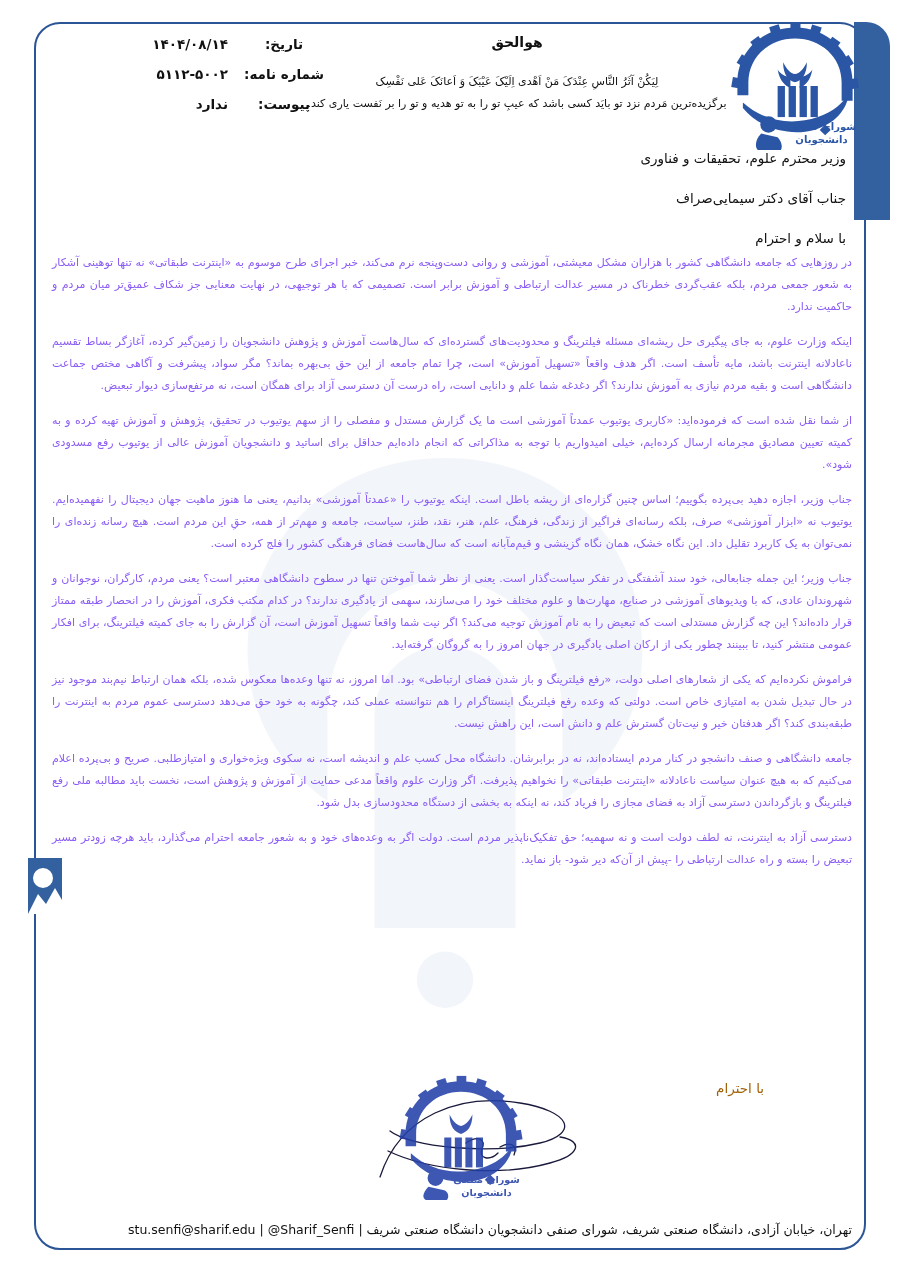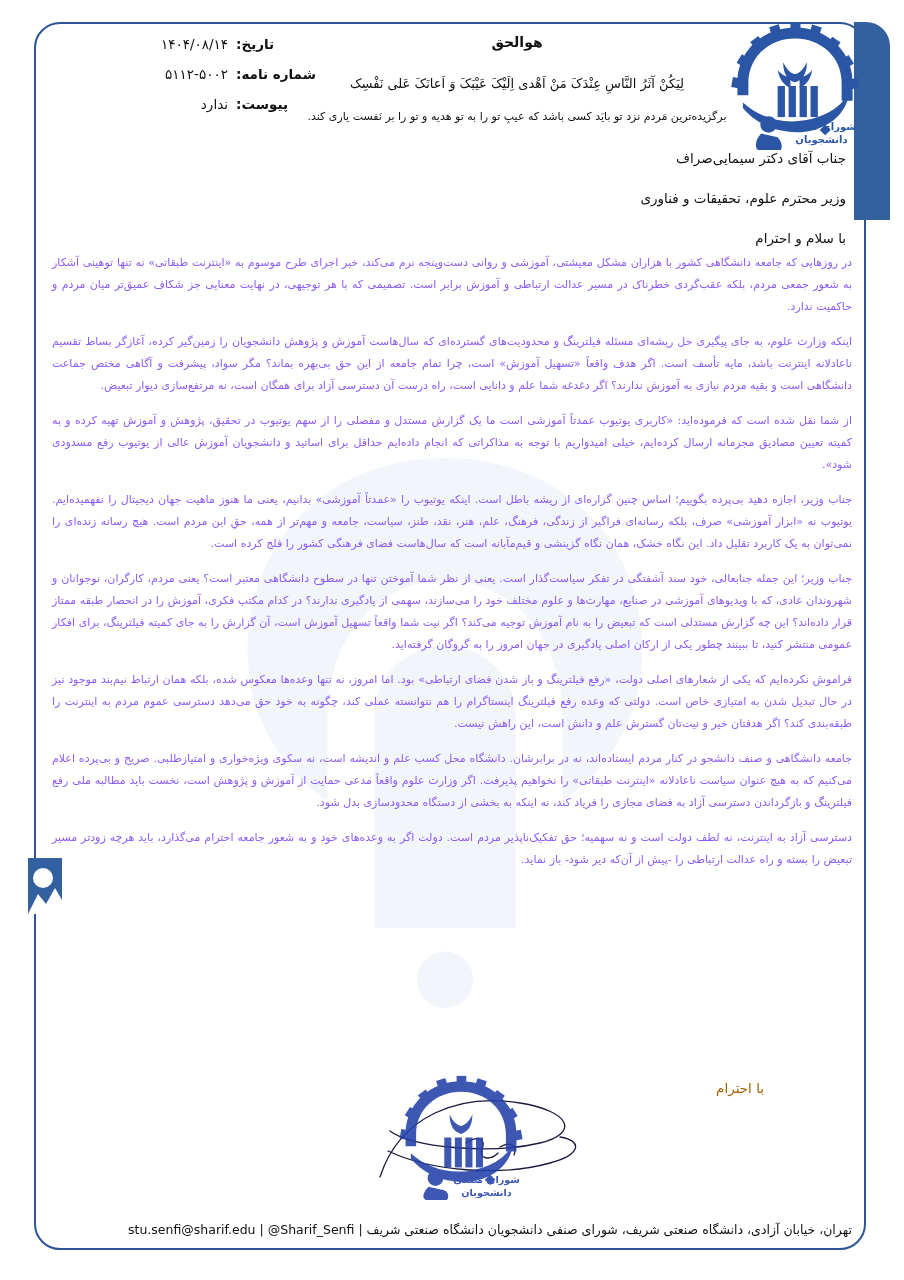--- a/index.html
+++ b/index.html
@@ -23,26 +23,26 @@
   .watermark{
     position:absolute;left:210px;top:430px;width:470px;height:620px;
     opacity:.055;pointer-events:none;
   }
 
   
   .header{position:absolute;left:52px;top:30px;width:800px;height:120px;}
   .hdr-fields{position:absolute;left:10px;top:6px;width:270px;direction:rtl;}
   .hdr-row{display:flex;justify-content:flex-start;align-items:baseline;
            margin-bottom:14px;font-size:13.5px;font-weight:bold;color:#111;}
-  .hdr-label{width:96px;text-align:left;padding-left:8px;}
-  .hdr-value{font-weight:normal;}
+  .hdr-label{width:96px;text-align:center;padding-left:8px;}
+  .hdr-value{font-weight:bold;}
 
   .hdr-center{position:absolute;right:120px;top:4px;width:430px;text-align:center;direction:rtl;}
   .hdr-bism{font-size:14px;font-weight:bold;color:#111;margin-bottom:23px;}
-  .hdr-arabic{font-size:13px;color:#111;line-height:1.65;margin-bottom:14px;}
+  .hdr-arabic{font-size:11px;color:#111;line-height:1.65;margin-bottom:4px;}
   .hdr-trans{font-size:11px;color:#111;line-height:1.6;}
 
   
   .logo{position:absolute;right:-12px;top:-8px;width:138px;height:128px;}
 
   
   .salutation{position:absolute;right:58px;top:148px;width:760px;direction:rtl;}
   .sal-line{font-size:13.5px;color:#111;line-height:1.55;margin-bottom:19px;}
 
   .body{position:absolute;right:52px;top:252px;width:800px;direction:rtl;}
@@ -143,22 +143,22 @@
           <circle cx="46" cy="112" r="9"></circle>
           <path d="M38 122 C30 130 30 142 40 142 L56 142 C62 142 62 132 56 126 Z"></path>
         </g>
         <text x="104" y="118" text-anchor="middle" font-size="11" font-weight="bold" fill="#2a56a5" font-family="DejaVu Sans, sans-serif">شورای صنفی</text>
         <text x="104" y="132" text-anchor="middle" font-size="11" font-weight="bold" fill="#2a56a5" font-family="DejaVu Sans, sans-serif">دانشجویان</text>
       </svg>
     </div>
   </div>
 
   <div class="salutation">
+    <div class="sal-line">وزیر محترم علوم، تحقیقات و فناوری</div>
     <div class="sal-line">جناب آقای دکتر سیمایی‌صراف</div>
-    <div class="sal-line">وزیر محترم علوم، تحقیقات و فناوری</div>
     <div class="sal-line">با سلام و احترام</div>
   </div>
 
   <div class="body">
     <p class="para">در روزهایی که جامعه دانشگاهی کشور با هزاران مشکل معیشتی، آموزشی و روانی دست‌وپنجه نرم می‌کند، خبر اجرای طرح موسوم به «اینترنت طبقاتی» نه تنها توهینی آشکار به شعور جمعی مردم، بلکه عقب‌گردی خطرناک در مسیر عدالت ارتباطی و آموزش برابر است. تصمیمی که با هر توجیهی، در نهایت معنایی جز شکاف عمیق‌تر میان مردم و حاکمیت ندارد.</p>
     <p class="para">اینکه وزارت علوم، به جای پیگیری حل ریشه‌ای مسئله فیلترینگ و محدودیت‌های گسترده‌ای که سال‌هاست آموزش و پژوهش دانشجویان را زمین‌گیر کرده، آغازگر بساط تقسیم ناعادلانه اینترنت باشد، مایه تأسف است. اگر هدف واقعاً «تسهیل آموزش» است، چرا تمام جامعه از این حق بی‌بهره بماند؟ مگر سواد، پیشرفت و آگاهی مختص جماعت دانشگاهی است و بقیه مردم نیازی به آموزش ندارند؟ اگر دغدغه شما علم و دانایی است، راه درست آن دسترسی آزاد برای همگان است، نه مرتفع‌سازی دیوار تبعیض.</p>
     <p class="para">از شما نقل شده است که فرموده‌اید: «کاربری یوتیوب عمدتاً آموزشی است ما یک گزارش مستدل و مفصلی را از سهم یوتیوب در تحقیق، پژوهش و آموزش تهیه کرده و به کمیته تعیین مصادیق مجرمانه ارسال کرده‌ایم، خیلی امیدواریم با توجه به مذاکراتی که انجام داده‌ایم حداقل برای اساتید و دانشجویان آموزش عالی از یوتیوب رفع مسدودی شود».</p>
     <p class="para">جناب وزیر، اجازه دهید بی‌پرده بگوییم؛ اساس چنین گزاره‌ای از ریشه باطل است. اینکه یوتیوب را «عمدتاً آموزشی» بدانیم، یعنی ما هنوز ماهیت جهان دیجیتال را نفهمیده‌ایم. یوتیوب نه «ابزار آموزشی» صرف، بلکه رسانه‌ای فراگیر از زندگی، فرهنگ، علم، هنر، نقد، طنز، سیاست، جامعه و مهم‌تر از همه، حقِ این مردم است. هیچ رسانه زنده‌ای را نمی‌توان به یک کاربرد تقلیل داد. این نگاه خشک، همان نگاه گزینشی و قیم‌مآبانه است که سال‌هاست فضای فرهنگی کشور را فلج کرده است.</p>
     <p class="para">جناب وزیر؛ این جمله جنابعالی، خود سند آشفتگی در تفکر سیاست‌گذار است. یعنی از نظر شما آموختن تنها در سطوح دانشگاهی معتبر است؟ یعنی مردم، کارگران، نوجوانان و شهروندان عادی، که با ویدیوهای آموزشی در صنایع، مهارت‌ها و علوم مختلف خود را می‌سازند، سهمی از یادگیری ندارند؟ در کدام مکتب فکری، آموزش را در انحصار طبقه ممتاز قرار داده‌اند؟ این چه گزارش مستدلی است که تبعیض را به نام آموزش توجیه می‌کند؟ اگر نیت شما واقعاً تسهیل آموزش است، آن گزارش را به جای کمیته فیلترینگ، برای افکار عمومی منتشر کنید، تا ببینند چطور یکی از ارکان اصلی یادگیری در جهان امروز را به گروگان گرفته‌اید.</p>
     <p class="para">فراموش نکرده‌ایم که یکی از شعارهای اصلی دولت، «رفع فیلترینگ و باز شدن فضای ارتباطی» بود. اما امروز، نه تنها وعده‌ها معکوس شده، بلکه همان ارتباط نیم‌بند موجود نیز در حال تبدیل شدن به امتیازی خاص است. دولتی که وعده رفع فیلترینگ اینستاگرام را هم نتوانسته عملی کند، چگونه به خود حق می‌دهد دسترسی عموم مردم به اینترنت را طبقه‌بندی کند؟ اگر هدفتان خیر و نیت‌تان گسترش علم و دانش است، این راهش نیست.</p>

